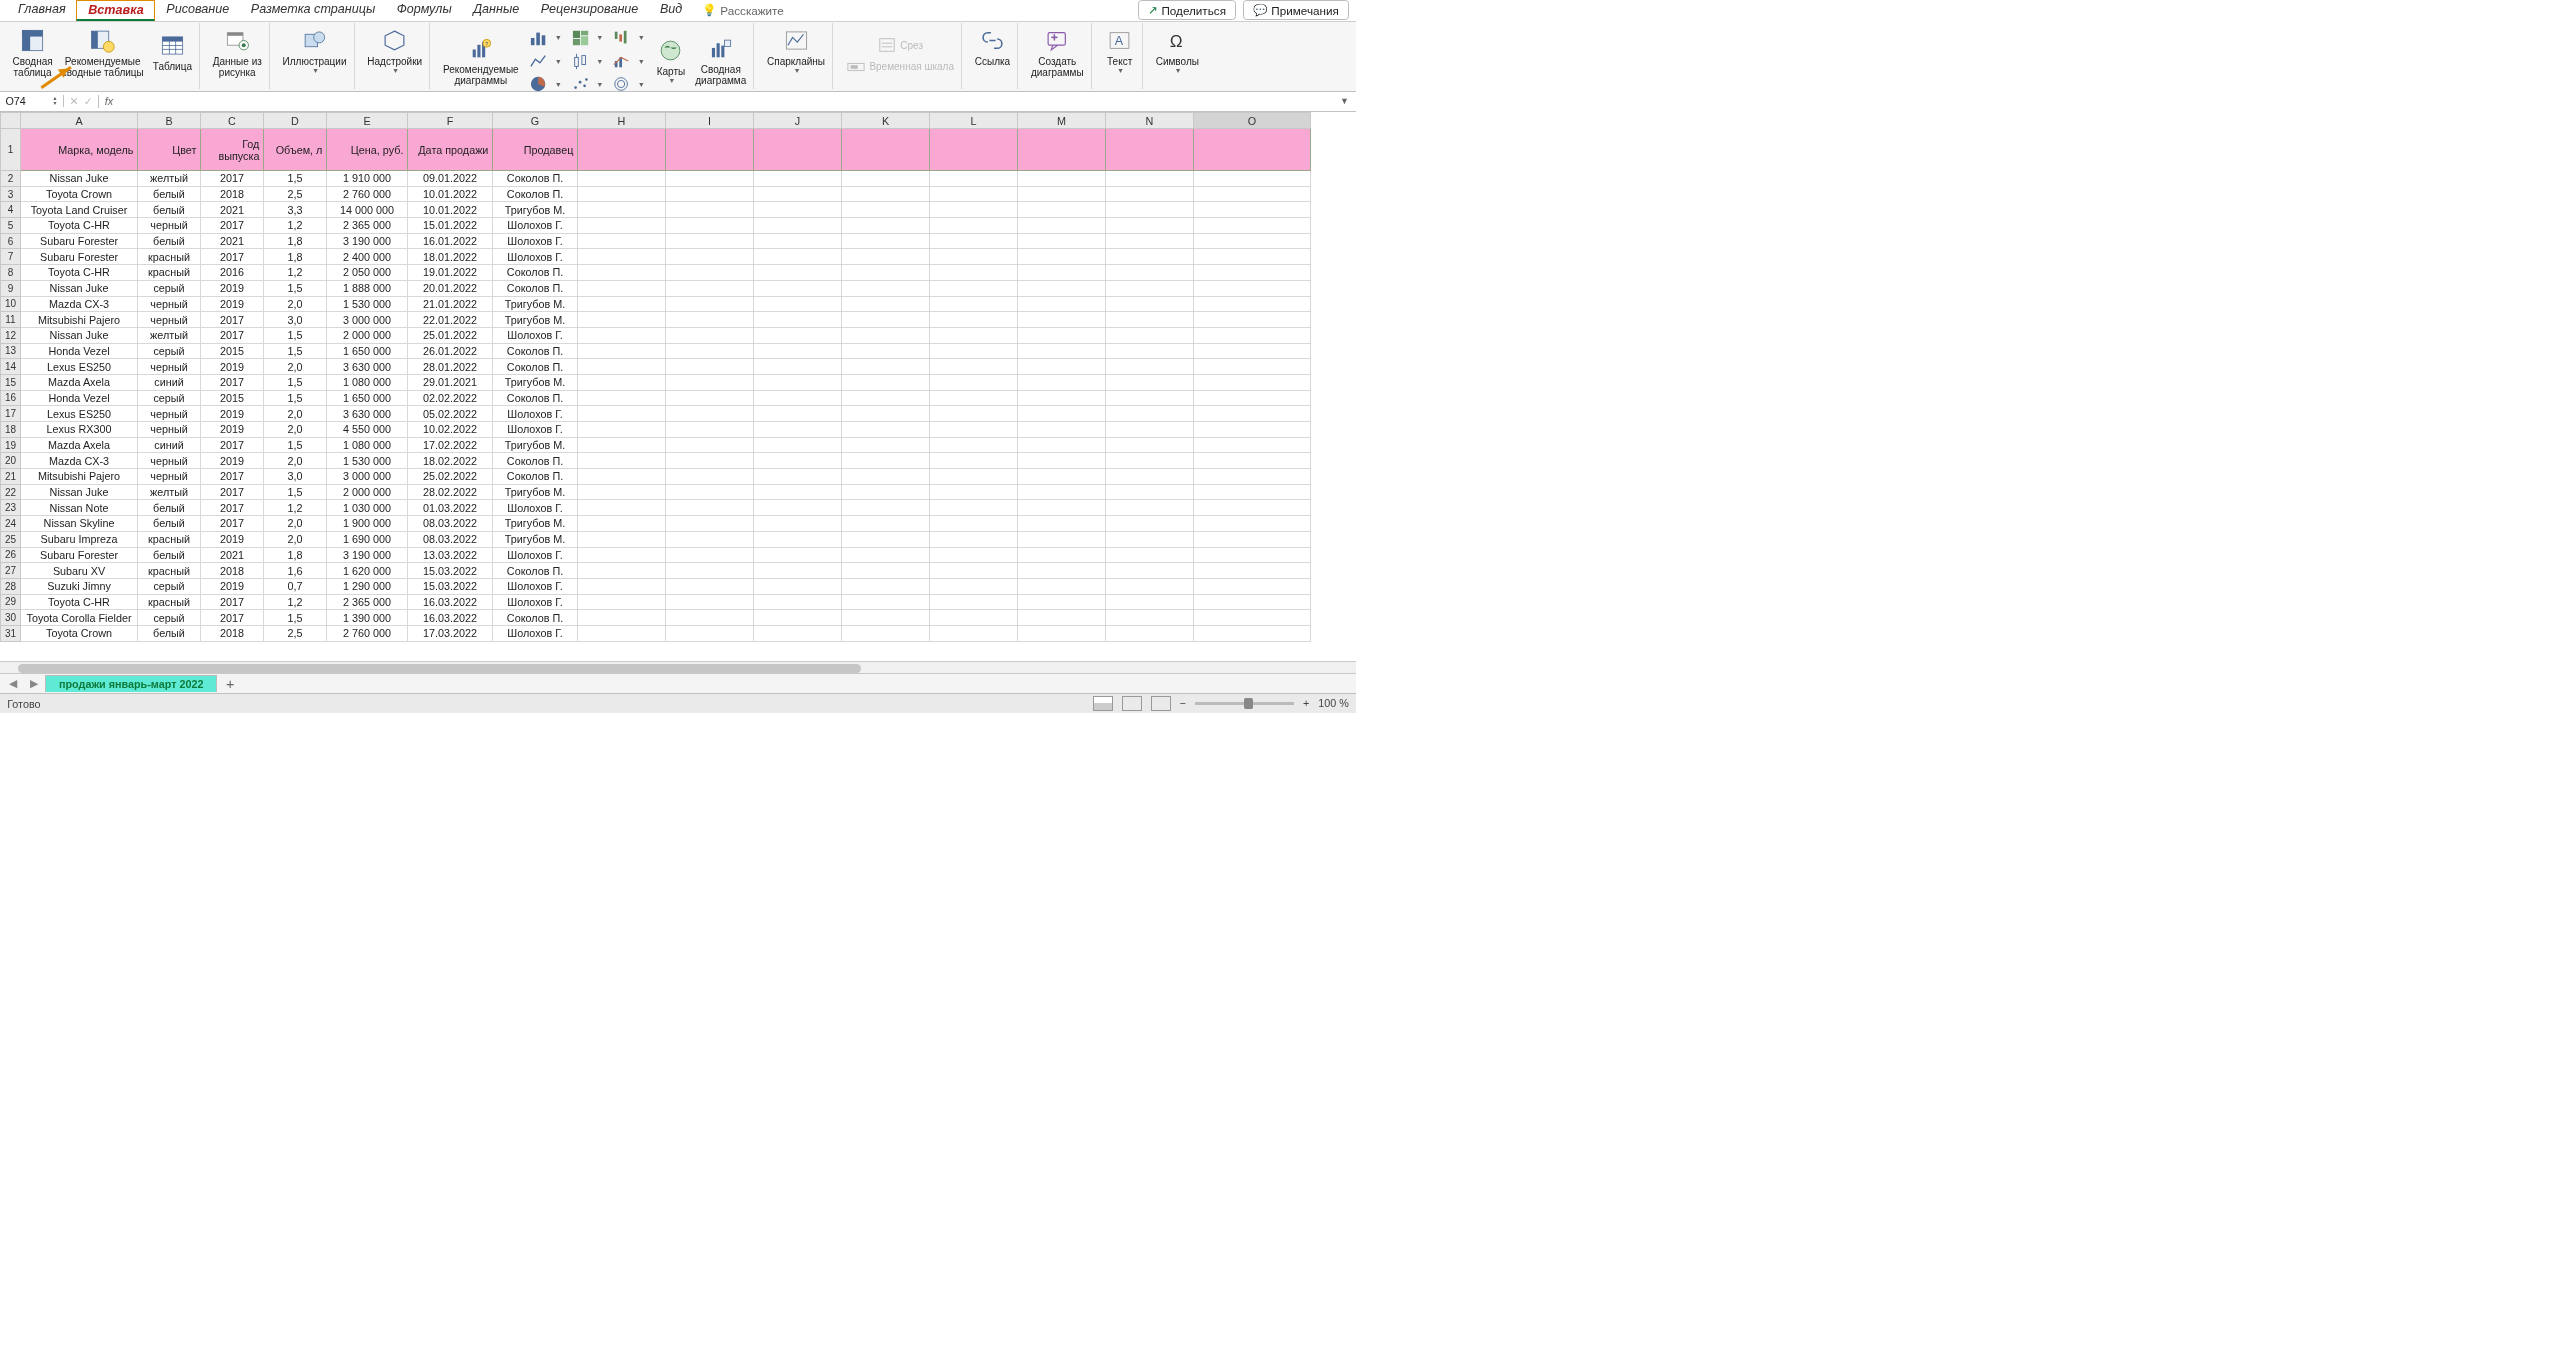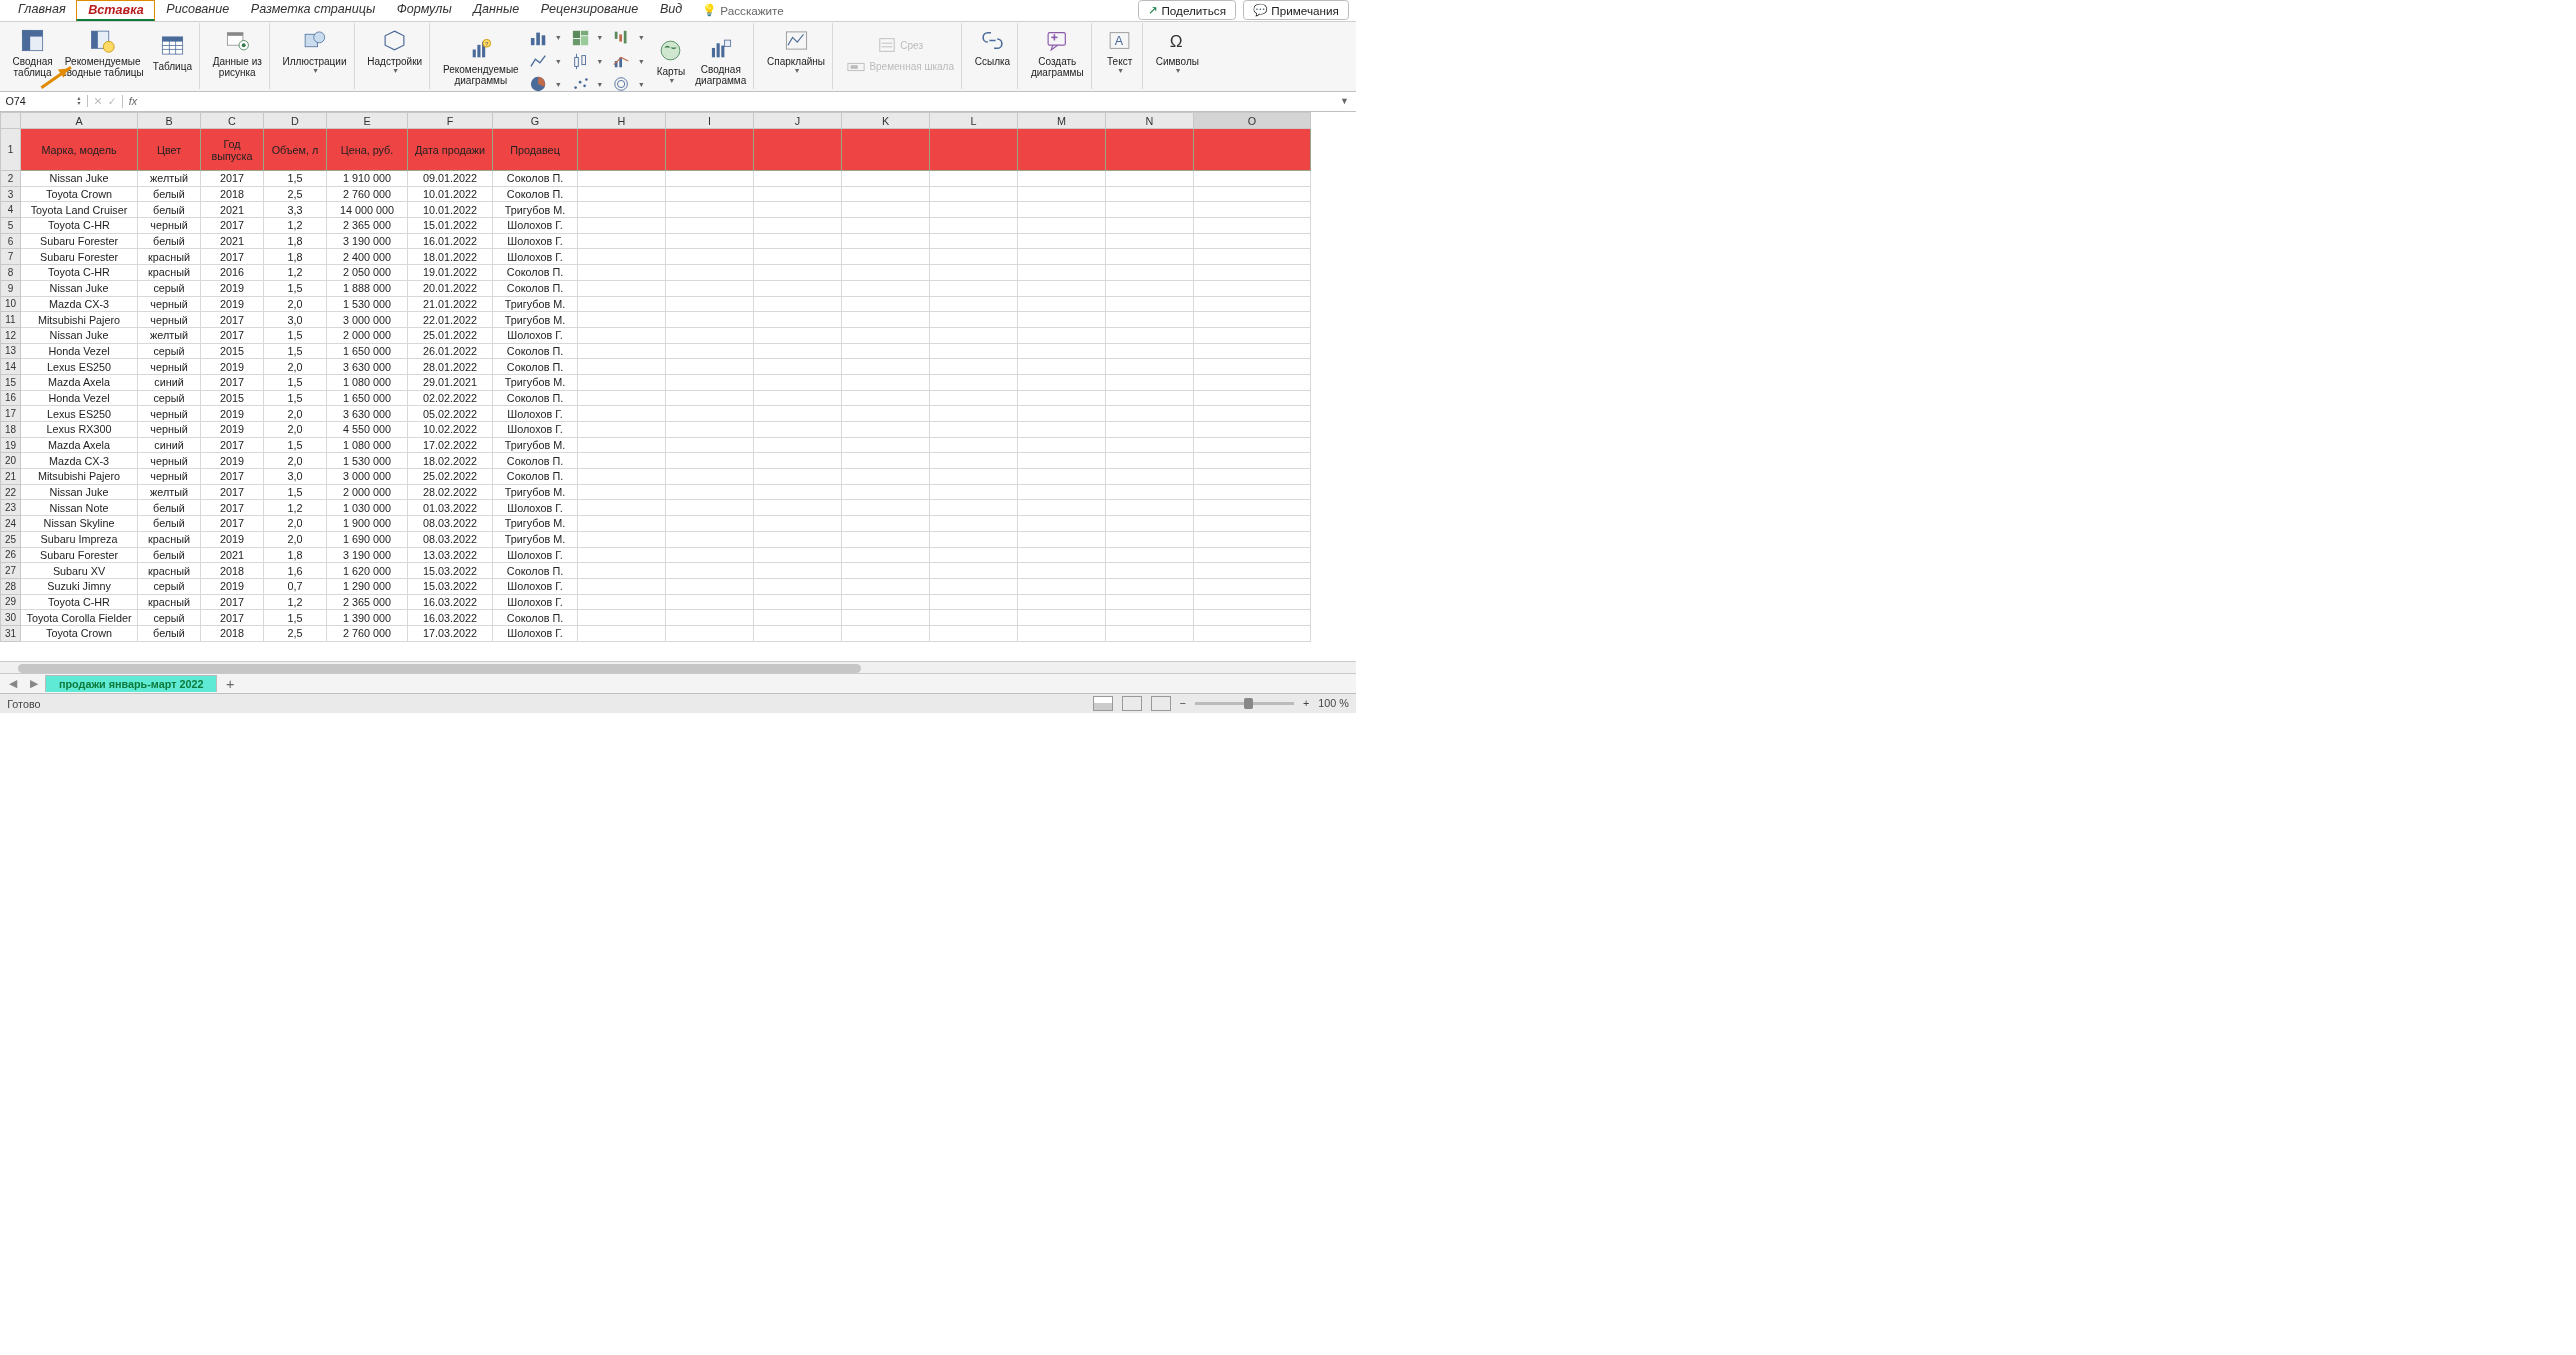--- a/index.html
+++ b/index.html
@@ -24,34 +24,34 @@
   .small-btn { display: flex; align-items: center; gap: 3.6px; padding: 1.8px 3.6px; font-size: 10px; color: #888; }
   .small-btn .sico { width: 20px; height: 18px; }
   .small-btn.disabled { color: #bbb; }
   .dd { font-size: 7.2px; color: #666; margin-left: 1.8px; }
 
   .arrow-mark { position: absolute; left: 38px; top: 76px; transform: rotate(-35deg); width: 36px; height: 2.7px; background: #e08a00; }
   .arrow-mark::after { content: ''; position: absolute; right: -1.8px; top: -3.6px; border: 5.4px solid transparent; border-left: 9px solid #e08a00; }
 
   
   .fbar { display: flex; align-items: center; height: 20px; border-bottom: 0.9px solid #c0c0c0; background: #fff; font-size: 10.8px; }
-  .namebox { width: 88px; padding: 0 5.4px; border-right: 0.9px solid #c0c0c0; display: flex; align-items: center; justify-content: space-between; }
+  .namebox { width: 64px; padding: 0 5.4px; border-right: 0.9px solid #c0c0c0; display: flex; align-items: center; justify-content: space-between; }
   .namebox .spin { display:flex; flex-direction:column; font-size:5.4px; line-height:5.4px; color:#666;}
   .fx-btns { display: flex; align-items: center; gap: 5.4px; padding: 0 5.4px; color: #999; border-right: 0.9px solid #c0c0c0; }
   .fx-label { font-style: italic; color: #666; padding: 0 5.4px; }
   .collapse-fbar { margin-left: auto; padding: 0 7.2px; color:#666; font-size:9px;}
 
   
   .grid-wrap { position: absolute; top: 111px; left: 0; right: 0; bottom: 39px; overflow: hidden; background: #fff; border-top:0.9px solid #c0c0c0;}
   table.sheet { border-collapse: collapse; table-layout: fixed; }
   .colhdr th { background: #e9e9e9; border: 0.9px solid #c8c8c8; font-weight: normal; font-size: 10.8px; height: 16px; text-align: center; color:#333;}
   .corner { width: 20px; background: #e9e9e9; border:0.9px solid #c8c8c8;}
   .rowhdr { width: 20px; background: #e9e9e9; border: 0.9px solid #c8c8c8; text-align: center; font-size: 10px; color:#333;}
   td.cell { border: 0.9px solid #d8d8d8; height: 15.7px; font-size: 10.8px; padding: 0 3.6px; text-align: center; white-space: nowrap; overflow: hidden; }
-  tr.hdrrow td.cell { background: #ef4444; font-weight: 500; height: 42px; vertical-align: middle; border:0.9px solid #9aa889;}
+  tr.hdrrow td.cell { background: #f9a8d4; font-weight: 500; height: 42px; vertical-align: middle; border:0.9px solid #9aa889;text-align:right;}
   .w-a{width:117px;} .w-b{width:63px;} .w-c{width:63px;} .w-d{width:63px;} .w-e{width:81px;} .w-f{width:85px;} .w-g{width:85px;}
   .w-rest{width:88px;}
   .w-o{width:117px;}
   th.active-col{background:#d4d4d4;}
 
   
   .hscroll { position:absolute; bottom:39px; left:0; right:0; height:12.6px; background:#f0f0f0; border-top:0.9px solid #c9c9c9; display:flex; align-items:center;}
   .hscroll .thumb{ position:absolute; left:18px; width:843px; height:9px; background:#c6c6c6; border-radius:4.5px;}
 
   

